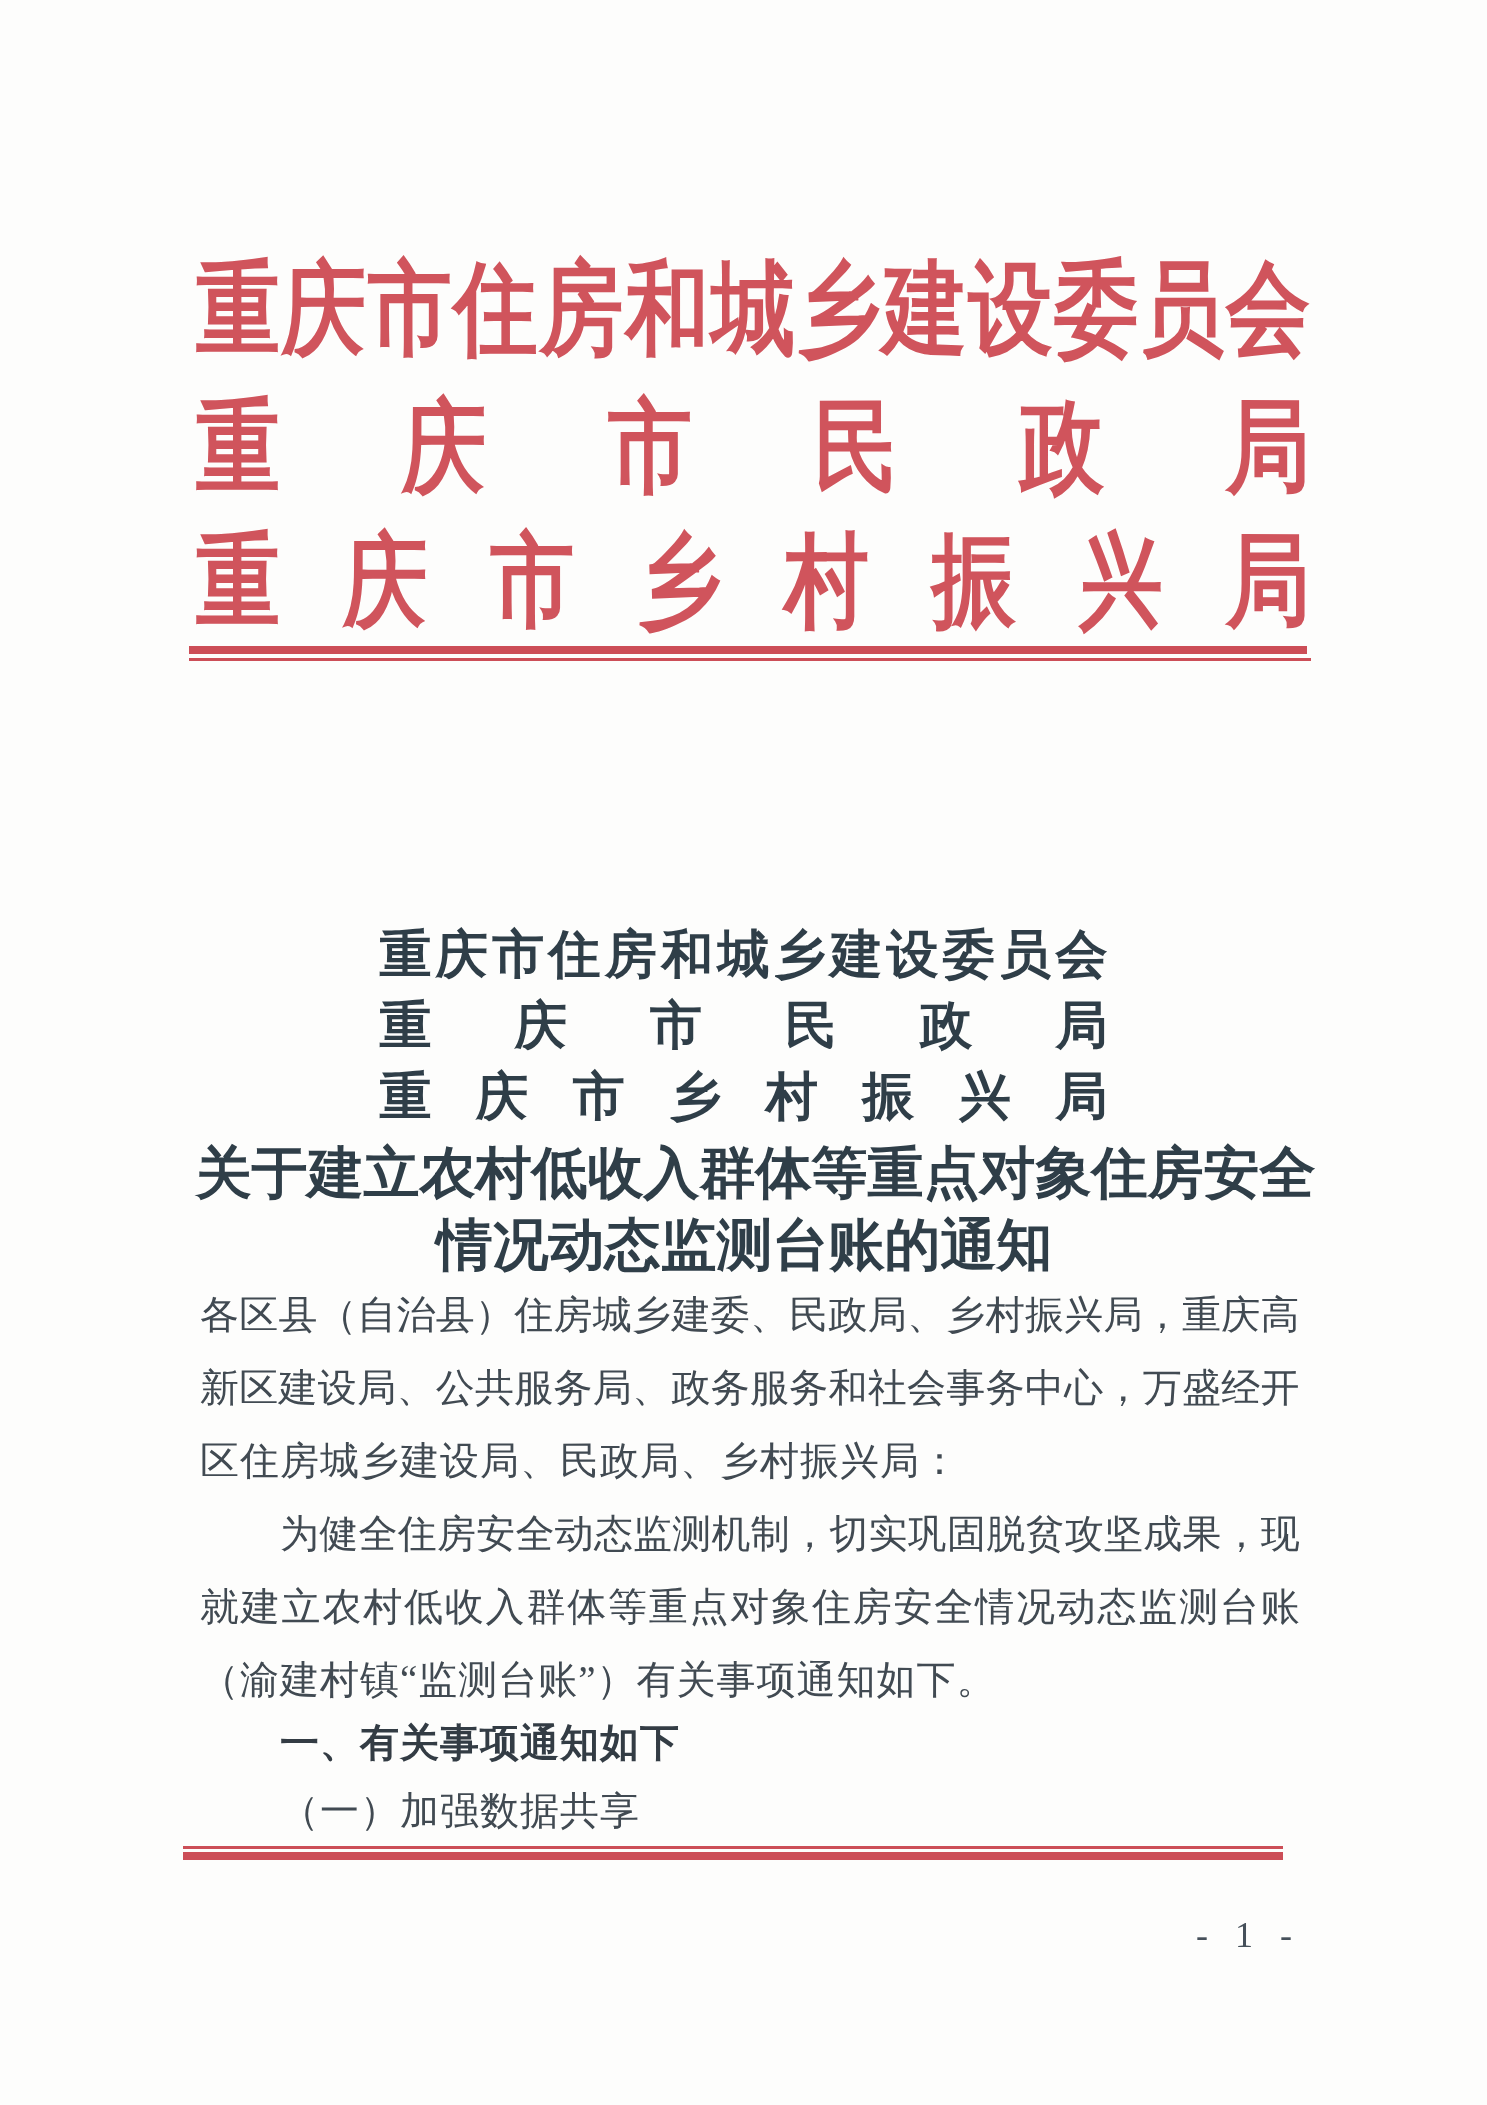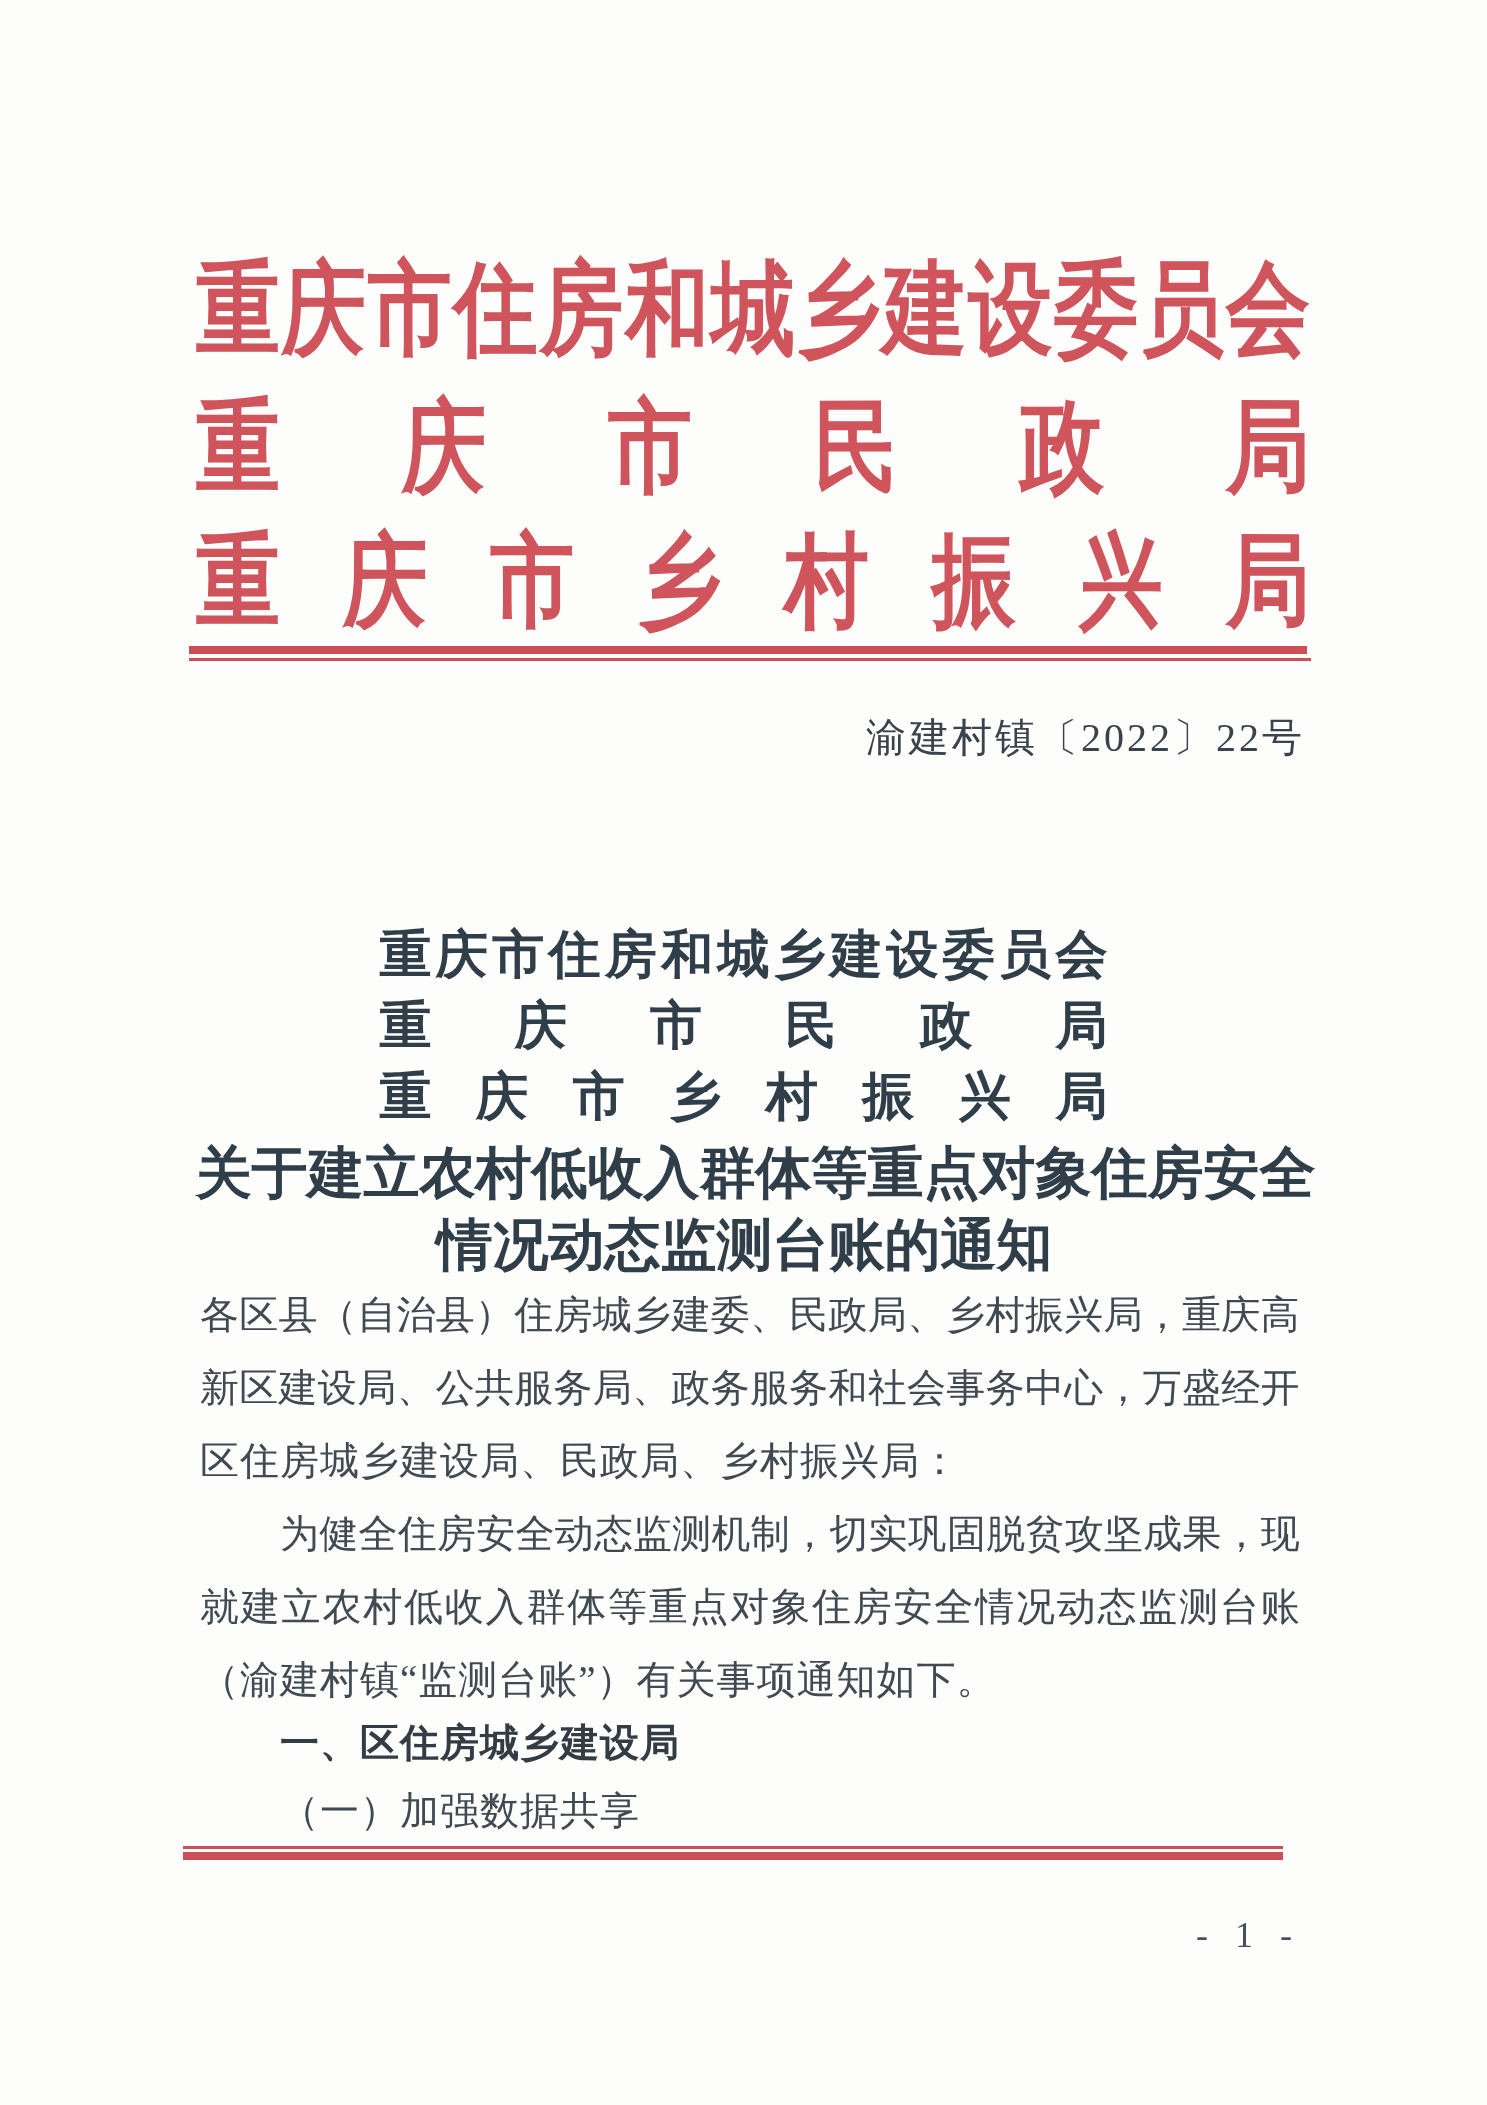--- a/index.html
+++ b/index.html
@@ -103,21 +103,20 @@
       <span>乡</span>
       <span>村</span>
       <span>振</span>
       <span>兴</span>
       <span>局</span>
     </div>
 
   <div class="rule rule-top-thick"></div>
   <div class="rule rule-top-thin"></div>
 
-  <div class="doc-number">渝建村镇〔2022〕22号</div>
 
   <div class="title-line t-small w728" style="top:920px">
     <div class="inner">
         <span>重</span>
         <span>庆</span>
         <span>市</span>
         <span>住</span>
         <span>房</span>
         <span>和</span>
         <span>城</span>
@@ -303,21 +302,21 @@
       <span>情</span>
       <span>况</span>
       <span>动</span>
       <span>态</span>
       <span>监</span>
       <span>测</span>
       <span>台</span>
       <span>账</span>
     </div>
   <div class="body-line" style="top:1653px">（渝建村镇“监测台账”）有关事项通知如下。</div>
-  <div class="body-line bold indent" style="top:1716px">一、区住房城乡建设局</div>
+  <div class="body-line bold indent" style="top:1716px">一、有关事项通知如下</div>
   <div class="body-line indent" style="top:1784px">（一）加强数据共享</div>
 
   <div class="rule rule-bot-thin"></div>
   <div class="rule rule-bot-thick"></div>
 
   <div class="page-number">- 1 -</div>
 
 </div>
 
 </body></html>

